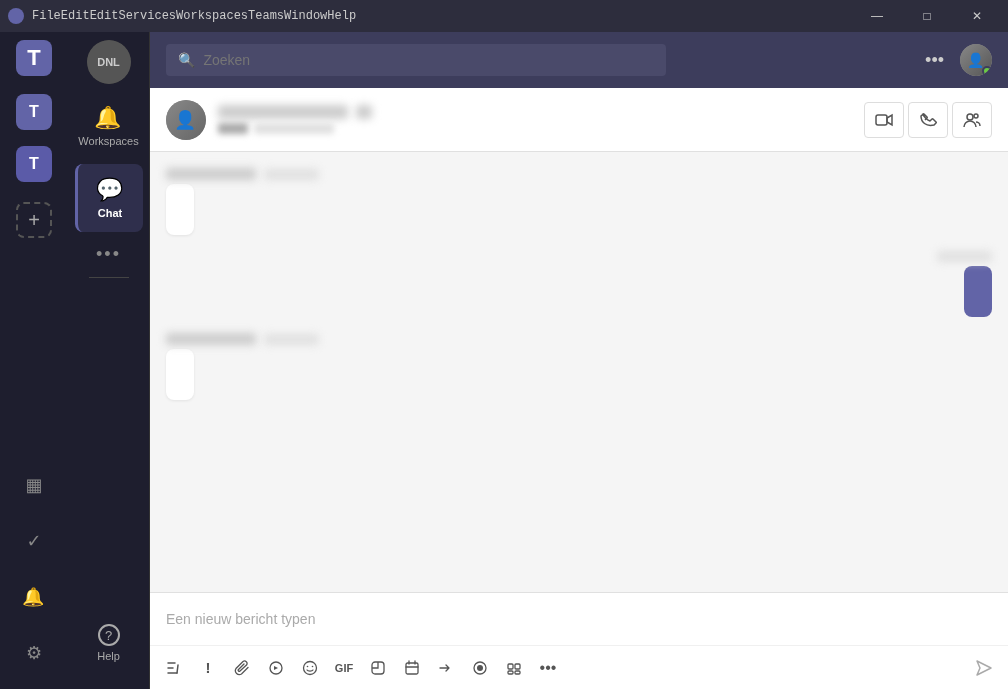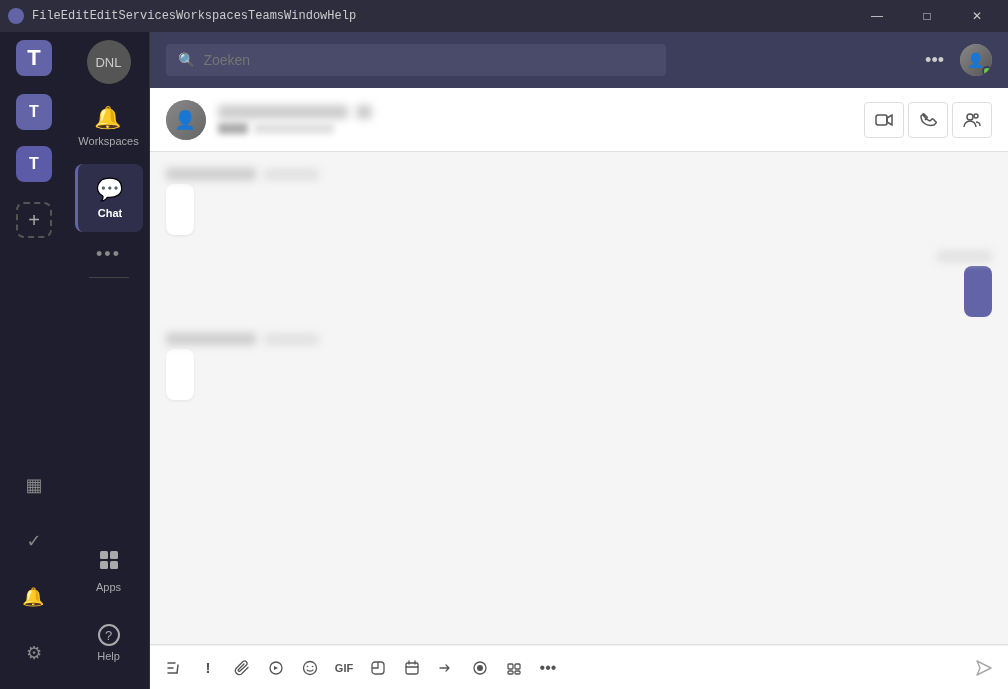--- a/index.html
+++ b/index.html
@@ -241,44 +241,33 @@
         <span style="font-size:18px;color:#888;">🔔</span>
       </div>
       <div class="rail-item">
         <span style="font-size:18px;color:#888;">⚙</span>
       </div>
     </div>
   </div>
 
   <div class="sidebar">
     <div class="sidebar-avatar">
-      <div style="width:44px;height:44px;border-radius:50%;background:#555;display:flex;align-items:center;justify-content:center;color:#ccc;font-size:13px;font-weight:normal;">DNL</div>
+      <div style="width:44px;height:44px;border-radius:50%;background:#555;display:flex;align-items:center;justify-content:center;color:#ccc;font-size:11px;font-weight:bold;">DNL</div>
     </div>
     <div class="sidebar-item">
       <span class="s-icon">🔔</span>
       <span class="s-label">Workspaces</span>
     </div>
     <div class="sidebar-item active" style="background:rgba(98,100,167,0.25); border-left: 3px solid #6264a7;">
       <span class="s-icon" style="color:#8b8dcc;">💬</span>
       <span class="s-label" style="color:white;">Chat</span>
     </div>
     <div class="sidebar-more">•••</div>
     <div class="sidebar-divider"></div>
     <div class="sidebar-spacer"></div>
-    <div class="sidebar-item">
-      <span class="s-icon">
-        <svg width="22" height="22" viewBox="0 0 22 22" fill="none">
-          <rect x="2" y="2" width="8" height="8" rx="1.5" fill="#aaa"></rect>
-          <rect x="12" y="2" width="8" height="8" rx="1.5" fill="#aaa"></rect>
-          <rect x="2" y="12" width="8" height="8" rx="1.5" fill="#aaa"></rect>
-          <rect x="12" y="12" width="8" height="8" rx="1.5" fill="#aaa"></rect>
-        </svg>
-      </span>
-      <span class="s-label">Apps</span>
-    </div>
     <div class="sidebar-item">
       <span class="s-icon" style="width:22px;height:22px;border-radius:50%;border:2px solid #aaa;display:flex;align-items:center;justify-content:center;font-size:13px;color:#aaa;">?</span>
       <span class="s-label">Help</span>
     </div>
   </div>
 
   <div class="main-area">
 
     <div class="top-bar">
       <div class="search-box">
@@ -370,20 +359,23 @@
               <div class="blurred-text">
                 <div style="height:13px;background:#ddd;border-radius:3px;width:100%;margin-bottom:5px;filter:blur(5px);"></div>
                 <div style="height:13px;background:#ddd;border-radius:3px;width:90%;filter:blur(5px);"></div>
               </div>
             </div>
           </div>
 
         </div>
 
         <div class="composer">
+          <div class="composer-input-area">
+            <span class="composer-placeholder">Een nieuw bericht typen</span>
+          </div>
           <div class="composer-toolbar">
             <button class="toolbar-btn" title="Format">
               <svg width="16" height="16" viewBox="0 0 16 16" fill="none">
                 <path d="M2 3h7M2 8h5M2 13h9" stroke="#555" stroke-width="1.5" stroke-linecap="round"></path>
                 <path d="M12 5l-1 8" stroke="#555" stroke-width="1.5" stroke-linecap="round"></path>
               </svg>
             </button>
             <button class="toolbar-btn" title="Urgent">
               <span style="font-weight:bold;color:#555;font-size:15px;">!</span>
             </button>

